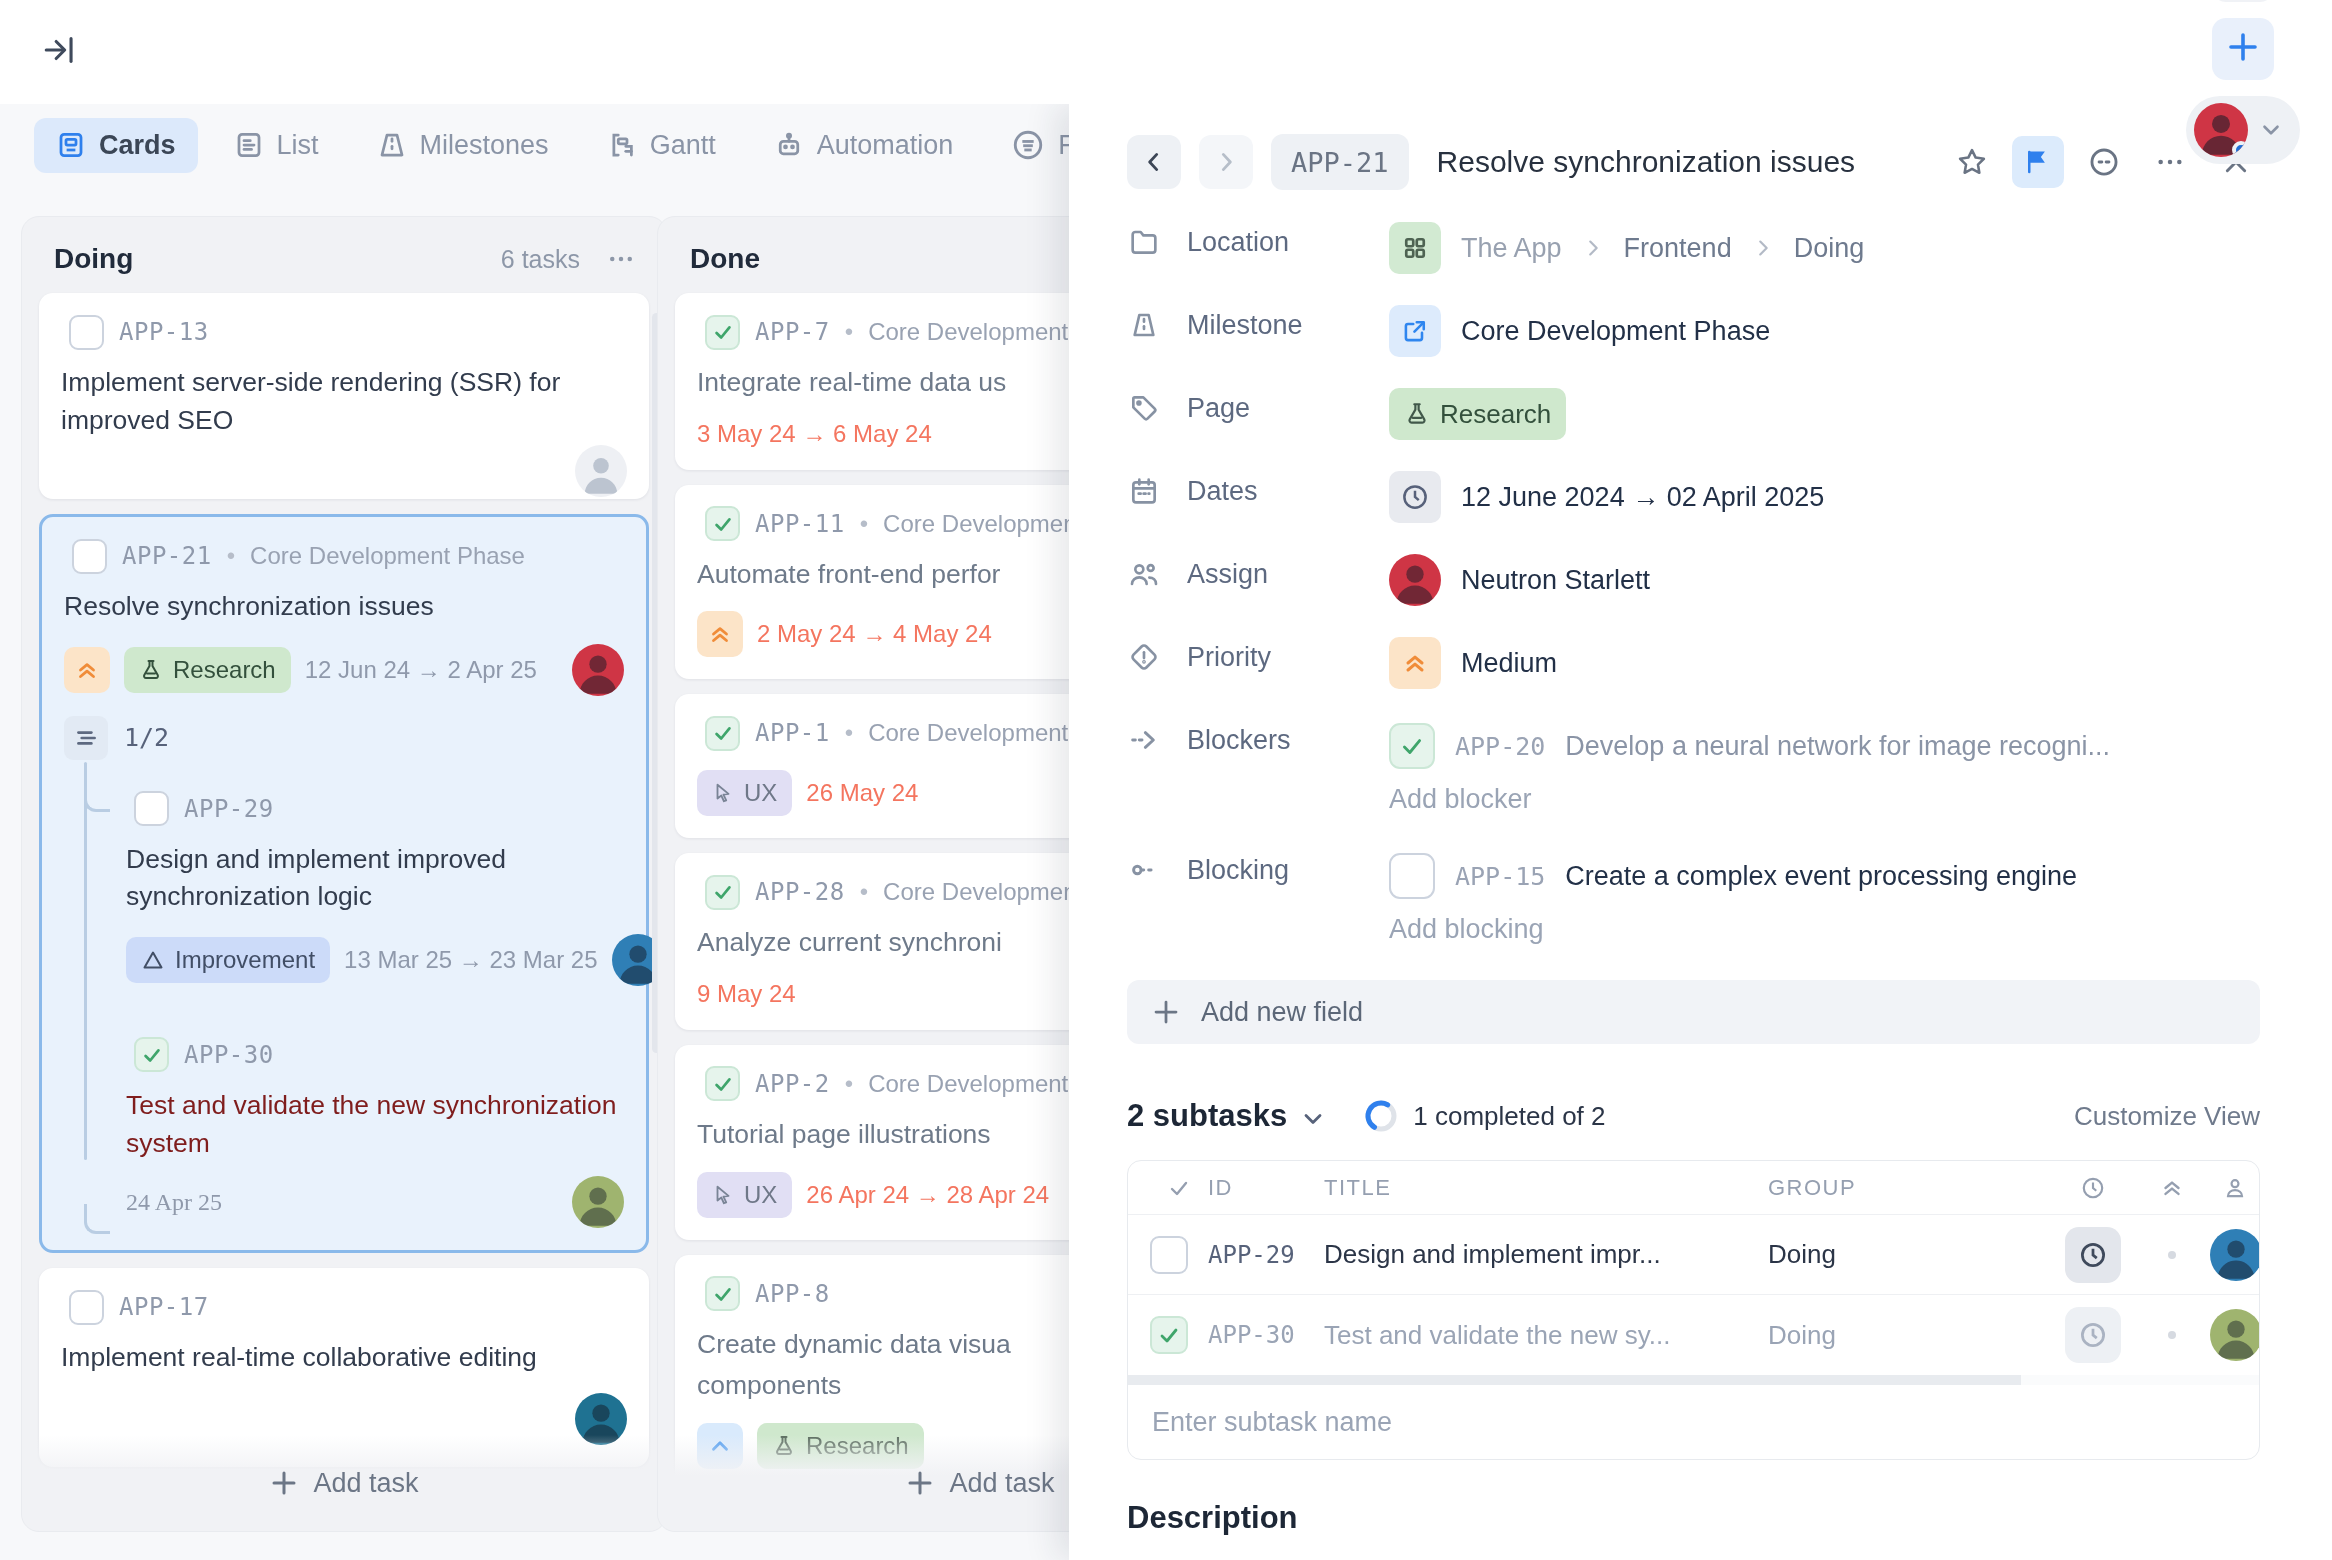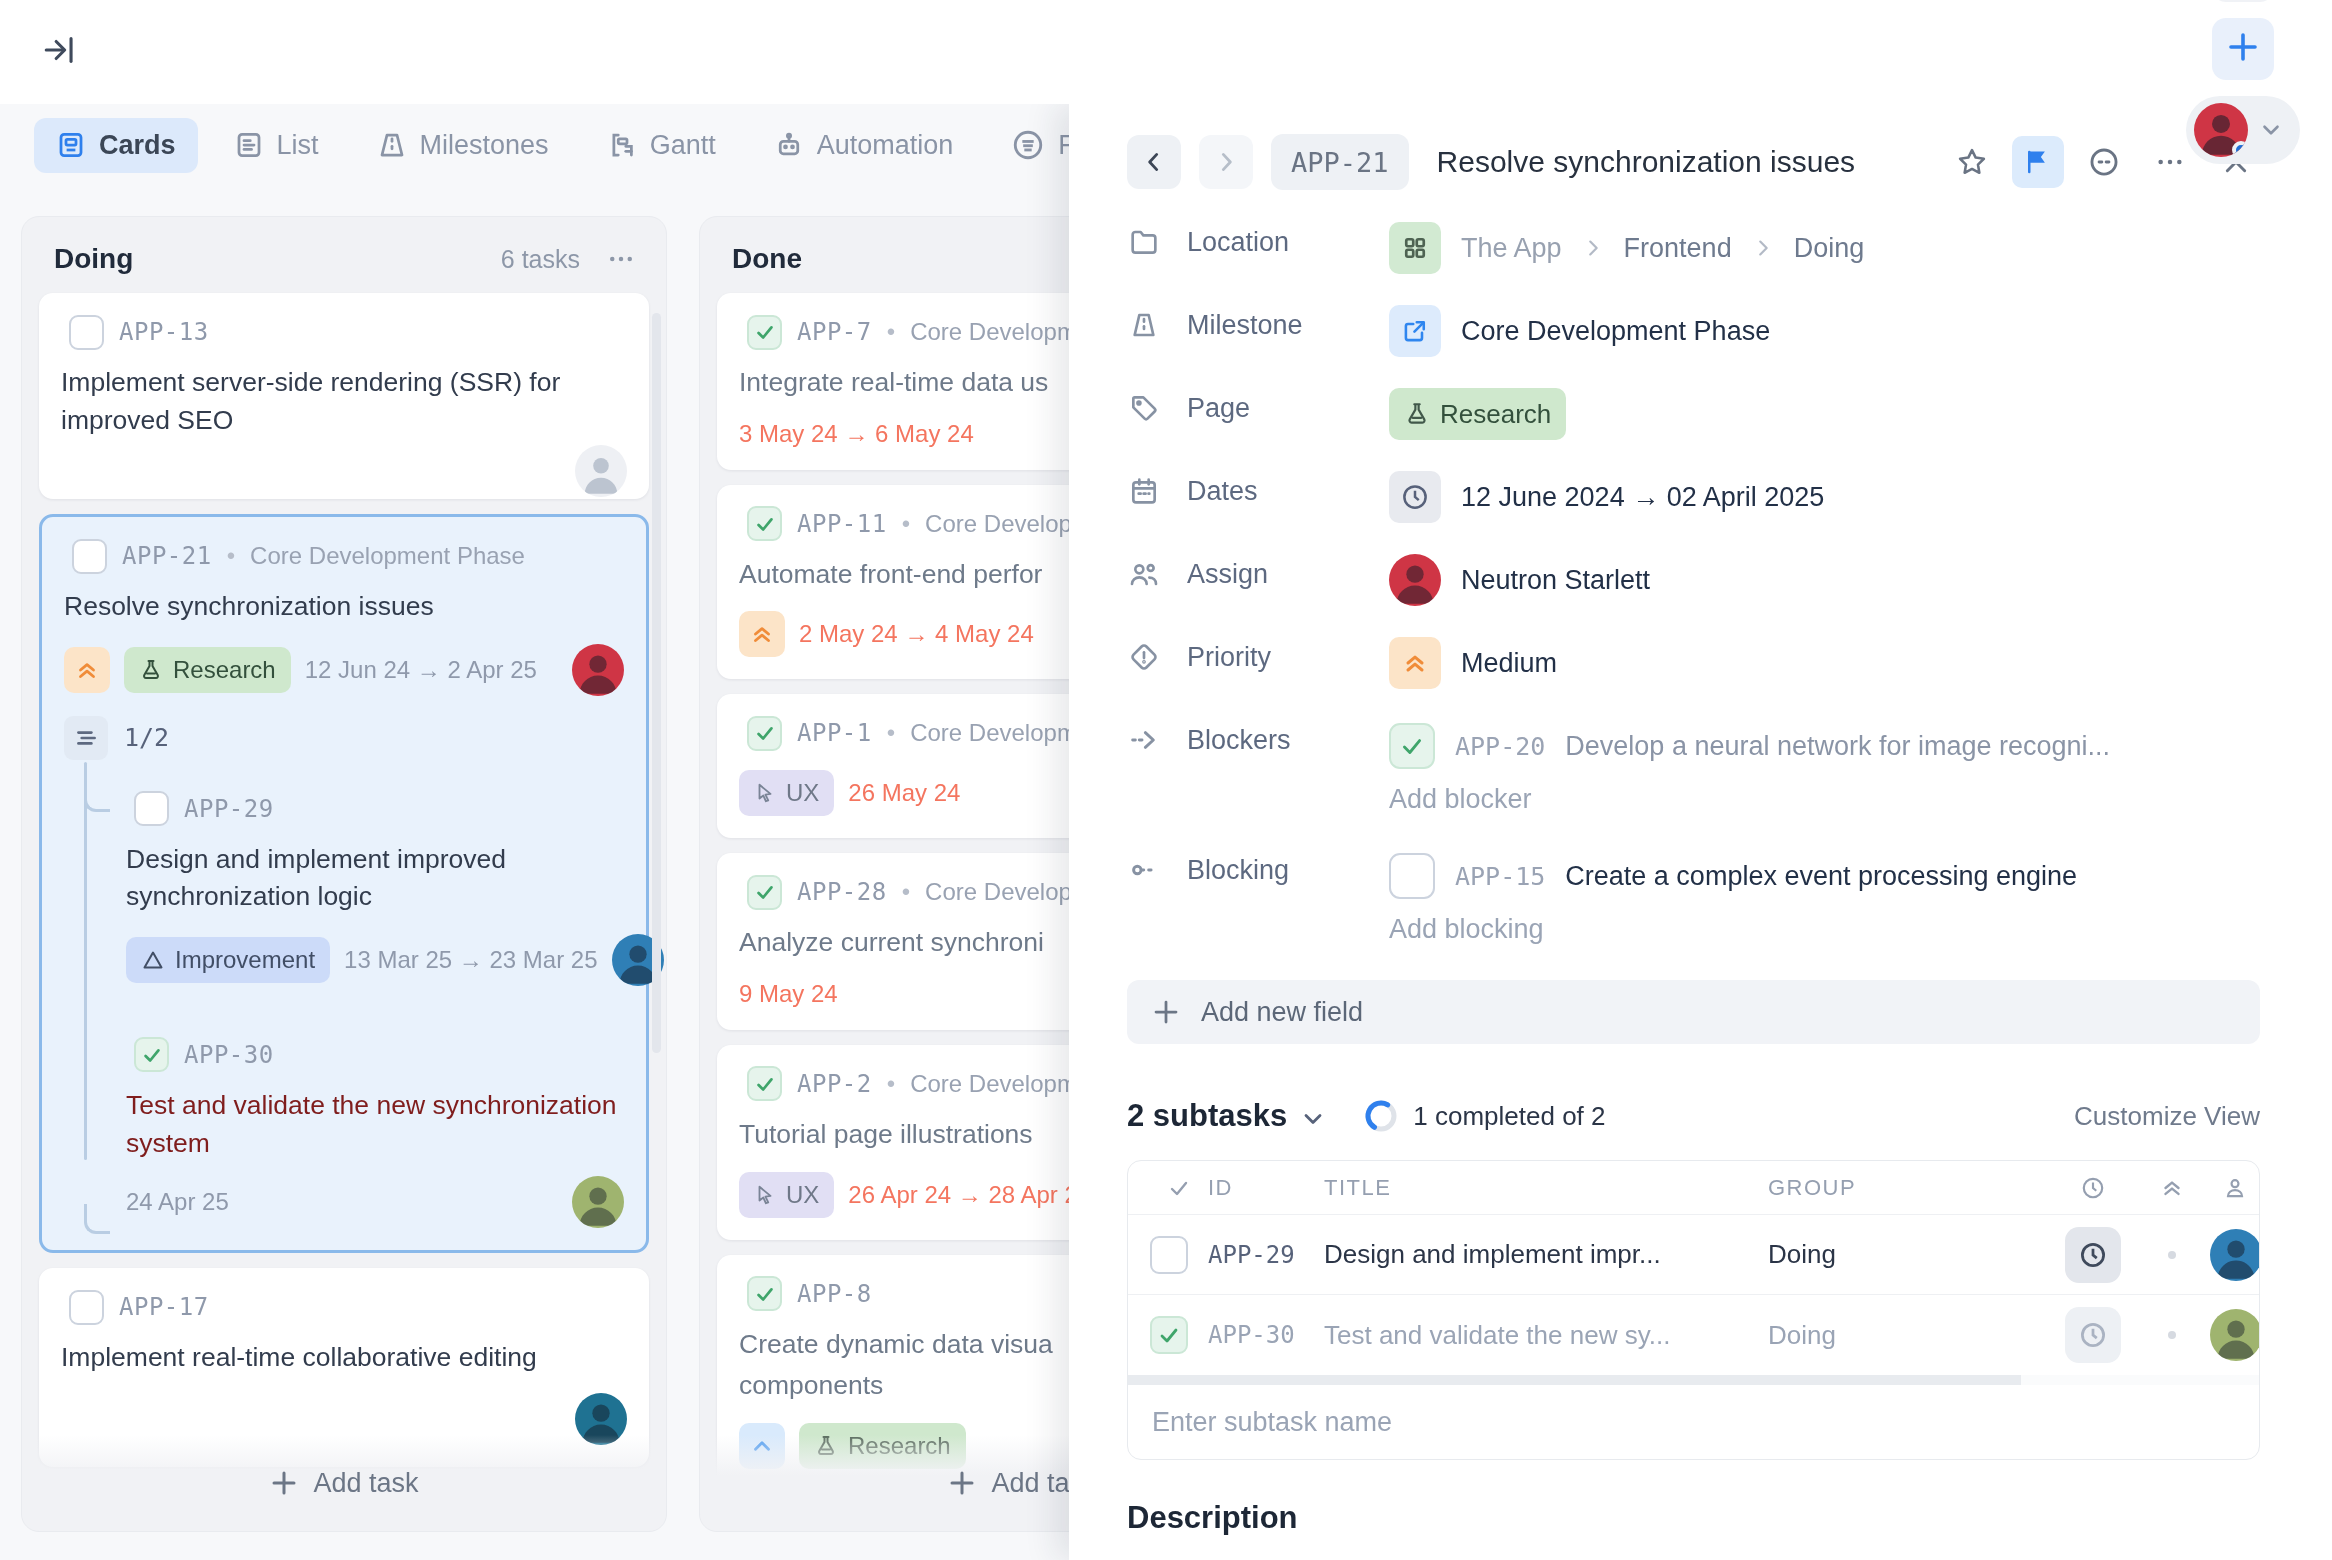--- a/index.html
+++ b/index.html
@@ -30,21 +30,21 @@
   .workspace { position:absolute; top:104px; left:0; right:0; bottom:0; background:#f7f8fa; overflow:hidden; }
   .tabbar { display:flex; align-items:center; gap:14px; height:82px; padding:0 34px; }
   .tab { display:flex; align-items:center; gap:13px; font-size:27px; color:#8a94a6; padding:12px 22px; border-radius:12px; cursor:pointer; white-space:nowrap; }
   .tab .ticon { color:#8a94a6; display:flex; }
   .tab.active { background:#dce9fb; color:#3b4656; font-weight:bold; }
   .tab.active .ticon { color:#2f80ed; }
 
   
   .column { position:absolute; top:112px; bottom:28px; width:646px; background:#f1f2f5; border:1px solid #e9ebef; border-radius:18px; overflow:hidden; }
   .col-doing { left:21px; }
-  .col-done { left:699px; }
+  .col-done { left:657px; }
   .col-head { display:flex; align-items:center; padding:26px 30px 16px 32px; }
   .col-title { font-size:28px; font-weight:bold; color:#212b3b; flex:1; }
   .col-count { font-size:25px; color:#8d97a8; margin-right:26px; }
   .col-menu { color:#8d97a8; display:flex; cursor:pointer; }
   .cards { padding:2px 17px 0; display:flex; flex-direction:column; gap:15px; }
   .card { background:#fff; border-radius:14px; padding:20px 22px 22px; box-shadow:0 1px 3px rgba(20,30,55,.08); }
   .card.selected { background:#e9f2fc; border:3px solid #8ab9ea; box-shadow:none; }
   .idrow { display:flex; align-items:center; gap:15px; min-height:38px;padding-left:8px; }
   .checkbox { width:35px; height:35px; border:2px solid #ccd3de; background:#fff; border-radius:9px; flex:none; display:flex; align-items:center; justify-content:center; cursor:pointer; }
   .checkbox.checked { background:#e6f4ec; border-color:#cbe7d6; color:#3fa56b; }
@@ -68,21 +68,21 @@
   .avatar-row { display:flex; margin-top:16px; }
 
   
   .subsummary { display:flex; align-items:center; gap:16px; margin-top:20px; }
   .subsum-icon { width:44px; height:44px; border-radius:9px; background:#e2eaf4; color:#5d6980; display:flex; align-items:center; justify-content:center; }
   .subsum-count { font-size:25px; color:#57627a; }
   .subtree { position:relative; margin-top:8px; }
   .treeline { position:absolute; left:20px; top:-6px; bottom:68px; width:3px; background:#b9cde3; border-radius:2px; }
   .elbow { position:absolute; left:20px; width:26px; height:30px; border-left:3px solid #b9cde3; border-bottom:3px solid #b9cde3; border-bottom-left-radius:12px; }
   .subblock { margin-left:62px; padding-top:26px; }
-  .subdates-row { display:flex; align-items:center; margin-top:14px; }
+  .subdates-row { display:flex; align-items:center; margin-top:14px;font-family:Liberation Serif, serif; }
 
   
   .col-footer { position:absolute; left:0; right:0; bottom:0; height:96px; border-radius:0 0 18px 18px;
                 background:linear-gradient(180deg, rgba(241,242,245,0) 0%, #f1f2f5 42%);
                 display:flex; align-items:center; justify-content:center; gap:14px; color:#6c7686; font-size:27px; cursor:pointer; }
 
   .vscroll { position:absolute; right:5px; top:96px; width:9px; height:740px; background:#e3e6ec; border-radius:5px; }
 
   
   .panel { position:absolute; left:1069px; top:104px; right:0; bottom:0; background:#fff; z-index:20;

